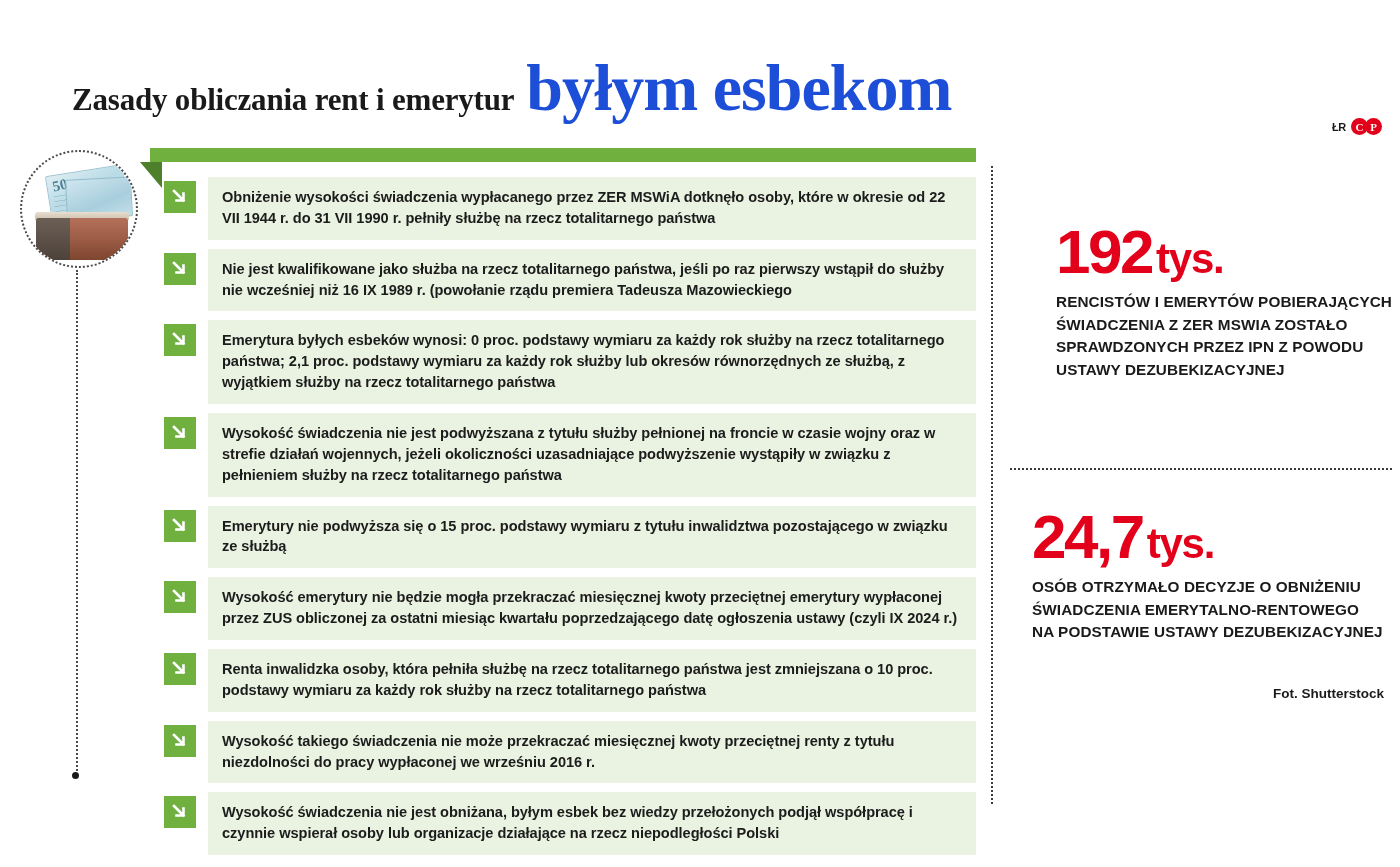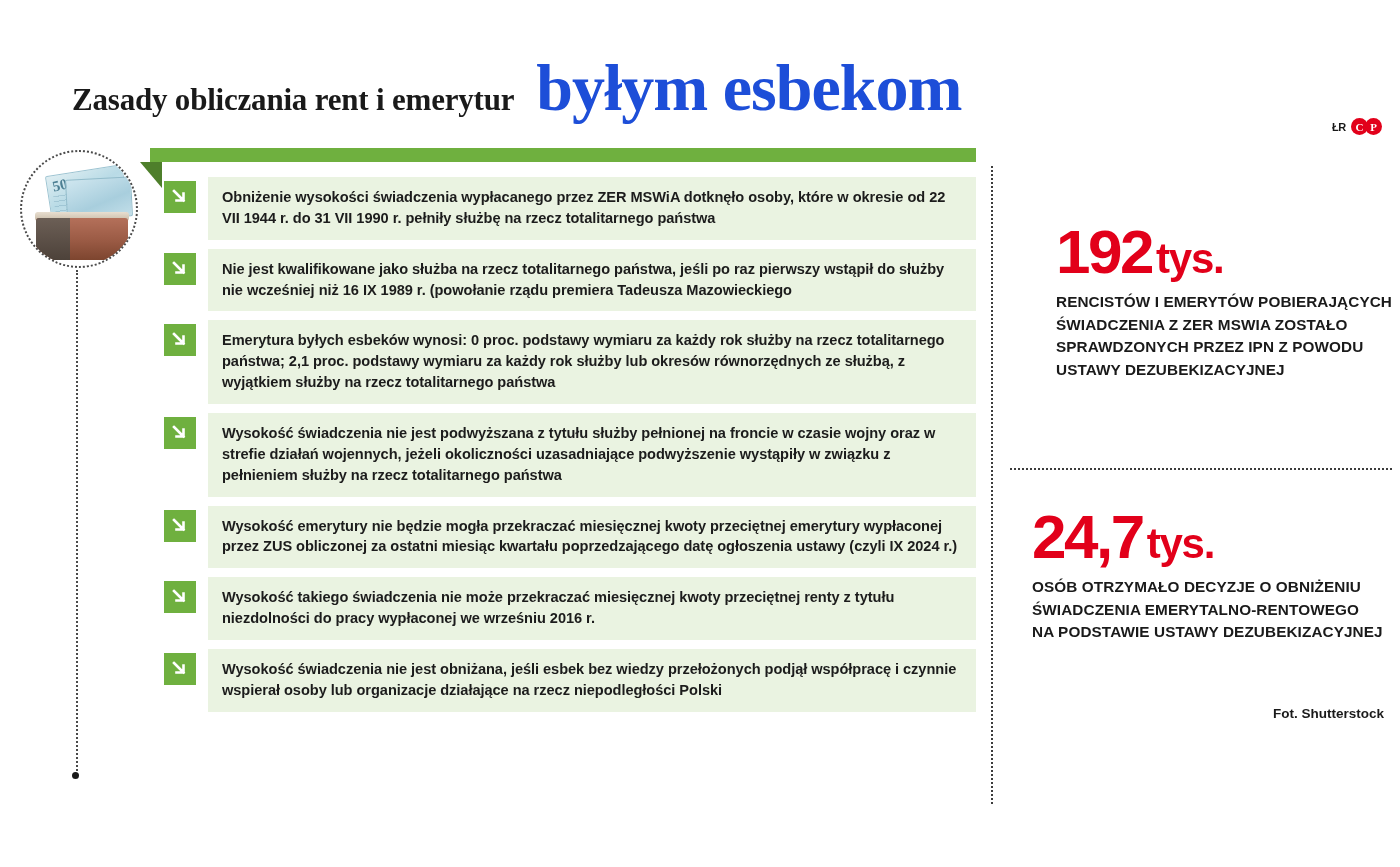--- a/index.html
+++ b/index.html
@@ -10,21 +10,21 @@
     font-family: "Liberation Sans", sans-serif;
     overflow: hidden;
   }
   #page { position: relative; width: 1400px; height: 867px; background:#fff; }
 
   
   .header {
     position: absolute;
     left: 72px; top: 58px;
     width: 1040px; height: 70px;
-    display: flex; align-items: baseline; gap: 22px;
+    display: flex; align-items: baseline; gap: 12px;
   }
   .title-main {
     font-family: "Liberation Serif", serif;
     font-weight: bold;
     font-size: 31px;
     color: #1a1a1a;
     letter-spacing: -0.2px;
     white-space: nowrap;
   }
   .title-accent {
@@ -227,21 +227,20 @@
   }
   .stat-block-2 { position: absolute; left: 1032px; top: 296px; width: 352px; }
   .credit {
     position: absolute;
     left: 1032px; top: 686px;
     width: 352px;
     text-align: right;
     font-size: 13.5px;
     font-weight: bold;
     color: #1a1a1a;
-    margin-top: 20px;
   }
 </style>
 </head>
 <body>
 
 <div id="page">
 
   <div class="header">
     <span class="title-main">Zasady obliczania rent i emerytur</span>
     <span class="title-accent">byłym esbekom</span>
@@ -305,37 +304,53 @@
           </svg>
         </div>
         <div class="bullet-text">Wysokość świadczenia nie jest podwyższana z tytułu służby pełnionej na froncie w czasie wojny oraz w strefie działań wojennych, jeżeli okoliczności uzasadniające podwyższenie wystąpiły w związku z pełnieniem służby na rzecz totalitarnego państwa</div>
       </div>
       <div class="bullet-row">
         <div class="bullet-icon">
           <svg width="22" height="22" viewBox="0 0 22 22" aria-hidden="true">
             <path d="M5 5 L14.5 14.5 M14.5 14.5 L14.5 7.5 M14.5 14.5 L7.5 14.5" stroke="#ffffff" stroke-width="2.6" fill="none" stroke-linecap="square"></path>
           </svg>
         </div>
+        <div class="bullet-text">Emerytury nie podwyższa się o 15 proc. podstawy wymiaru z tytułu inwalidztwa pozostającego w związku ze służbą</div>
+      </div>
+      <div class="bullet-row">
+        <div class="bullet-icon">
+          <svg width="22" height="22" viewBox="0 0 22 22" aria-hidden="true">
+            <path d="M5 5 L14.5 14.5 M14.5 14.5 L14.5 7.5 M14.5 14.5 L7.5 14.5" stroke="#ffffff" stroke-width="2.6" fill="none" stroke-linecap="square"></path>
+          </svg>
+        </div>
         <div class="bullet-text">Wysokość emerytury nie będzie mogła przekraczać miesięcznej kwoty przeciętnej emerytury wypłaconej przez ZUS obliczonej za ostatni miesiąc kwartału poprzedzającego datę ogłoszenia ustawy (czyli IX 2024 r.)</div>
       </div>
       <div class="bullet-row">
         <div class="bullet-icon">
           <svg width="22" height="22" viewBox="0 0 22 22" aria-hidden="true">
             <path d="M5 5 L14.5 14.5 M14.5 14.5 L14.5 7.5 M14.5 14.5 L7.5 14.5" stroke="#ffffff" stroke-width="2.6" fill="none" stroke-linecap="square"></path>
           </svg>
         </div>
+        <div class="bullet-text">Renta inwalidzka osoby, która pełniła służbę na rzecz totalitarnego państwa jest zmniejszana o 10 proc. podstawy wymiaru  za każdy rok służby na rzecz totalitarnego państwa</div>
+      </div>
+      <div class="bullet-row">
+        <div class="bullet-icon">
+          <svg width="22" height="22" viewBox="0 0 22 22" aria-hidden="true">
+            <path d="M5 5 L14.5 14.5 M14.5 14.5 L14.5 7.5 M14.5 14.5 L7.5 14.5" stroke="#ffffff" stroke-width="2.6" fill="none" stroke-linecap="square"></path>
+          </svg>
+        </div>
         <div class="bullet-text">Wysokość takiego świadczenia nie może przekraczać miesięcznej kwoty przeciętnej renty z tytułu niezdolności do pracy wypłaconej we wrześniu 2016 r.</div>
       </div>
       <div class="bullet-row">
         <div class="bullet-icon">
           <svg width="22" height="22" viewBox="0 0 22 22" aria-hidden="true">
             <path d="M5 5 L14.5 14.5 M14.5 14.5 L14.5 7.5 M14.5 14.5 L7.5 14.5" stroke="#ffffff" stroke-width="2.6" fill="none" stroke-linecap="square"></path>
           </svg>
         </div>
-        <div class="bullet-text">Wysokość świadczenia nie jest obniżana, jeśli esbek bez wiedzy  przełożonych podjął współpracę i czynnie wspierał osoby lub organizacje działające na rzecz niepodległości Polski</div>
+        <div class="bullet-text">Wysokość świadczenia nie jest obniżana, byłym esbek bez wiedzy  przełożonych podjął współpracę i czynnie wspierał osoby lub organizacje działające na rzecz niepodległości Polski</div>
       </div>
     </div>
 
   <div class="right-dotline"></div>
 
   <div class="stats">
     <div class="stat-number">
       <span>192</span><span class="unit">tys.</span>
     </div>
     <div class="stat-caption">RENCISTÓW I EMERYTÓW POBIERAJĄCYCH ŚWIADCZENIA Z ZER MSWIA ZOSTAŁO SPRAWDZONYCH PRZEZ IPN Z POWODU USTAWY DEZUBEKIZACYJNEJ</div>

